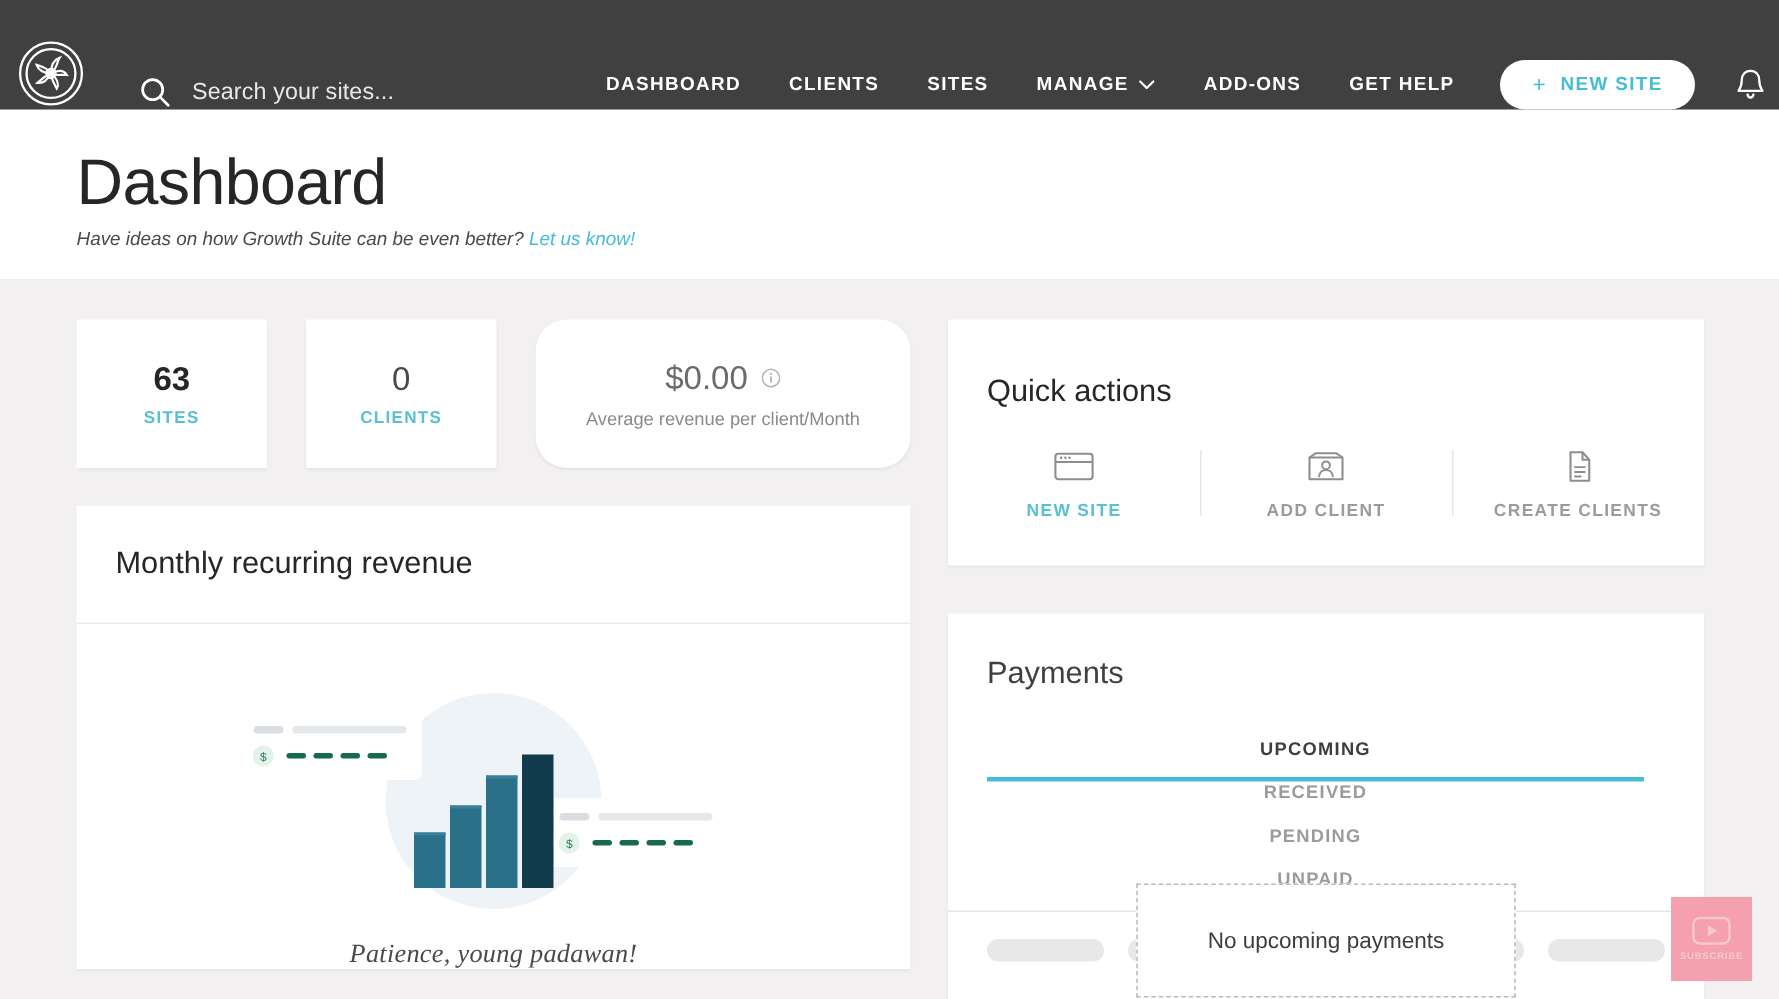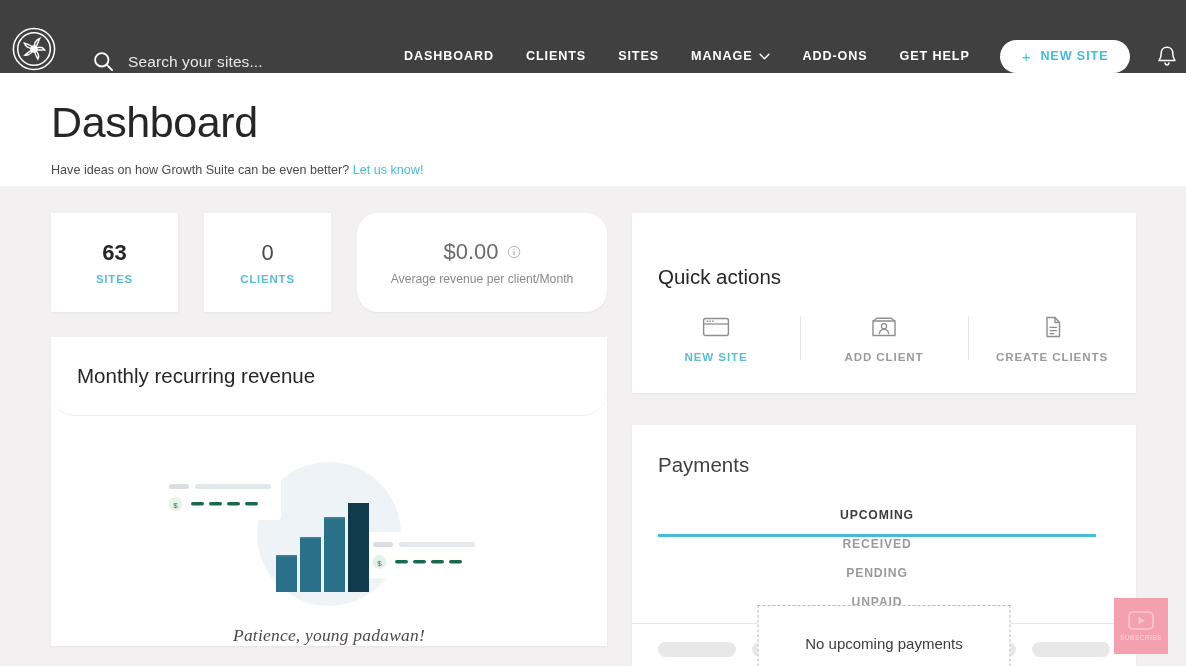--- a/index.html
+++ b/index.html
@@ -105,21 +105,22 @@
   .page-title {
     font-size: 43px;
     font-weight: 400;
     color: #262626;
     letter-spacing: -0.4px;
     line-height: 1.08;
   }
   .page-sub {
     font-size: 12.6px;
     color: #4a4a4a;
-    margin-top: 18px;
+    margin-top: 7px;
+    font-style: italic;
   }
   .page-sub a {
     color: #45bdd8;
     text-decoration: none;
   }
 
   
   .main {
     display: flex;
     padding: 27px 46px 0 51px;
@@ -169,21 +170,20 @@
   }
   .info-icon { display:block; width:14px; height:14px; cursor:pointer; }
 
   
   .mrr-card { margin-top: 25px; background:#fff; box-shadow: 0 1px 2px rgba(0,0,0,0.055); }
   .mrr-head {
     height: 79px;
     display: flex; align-items: center;
     padding-left: 26px;
     border-bottom: 1px solid #ededed;
-    border-radius: 24px;
   }
   .mrr-title {
     font-size: 20.5px;
     color: #262626;
     font-weight: 400;
   }
   .mrr-body {
     padding: 36px 0 0;
     display: flex; flex-direction: column; align-items: center;
     min-height: 226px;
@@ -192,21 +192,21 @@
   .mrr-caption {
     font-style: italic;
     font-family: "Liberation Serif", serif;
     font-size: 17.5px;
     color: #4a4a4a;
     margin-top: 16px;
     letter-spacing: 0.2px;
   }
 
   
-  .qa-card { padding: 52px 0 30px; }
+  .qa-card { padding: 36px 0 30px; }
   .qa-title {
     font-size: 20.5px; color: #262626; font-weight: 400;
     padding-left: 26px; margin-bottom: 26px;
   }
   .qa-row { display: flex; }
   .qa-item {
     flex: 1 1 0;
     display: flex; flex-direction: column;
     align-items: center; gap: 11px;
     cursor: pointer;

